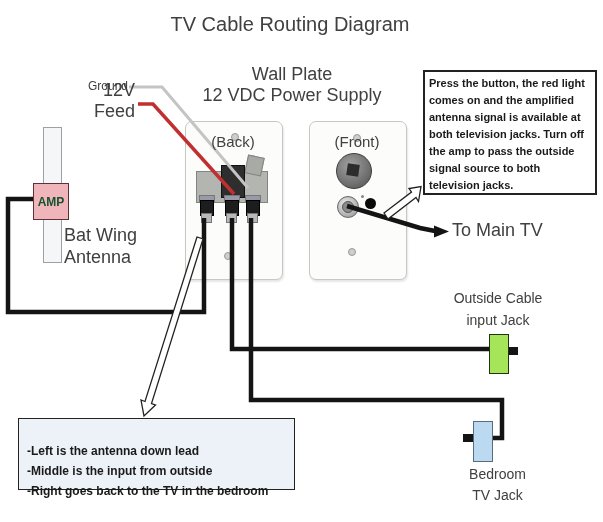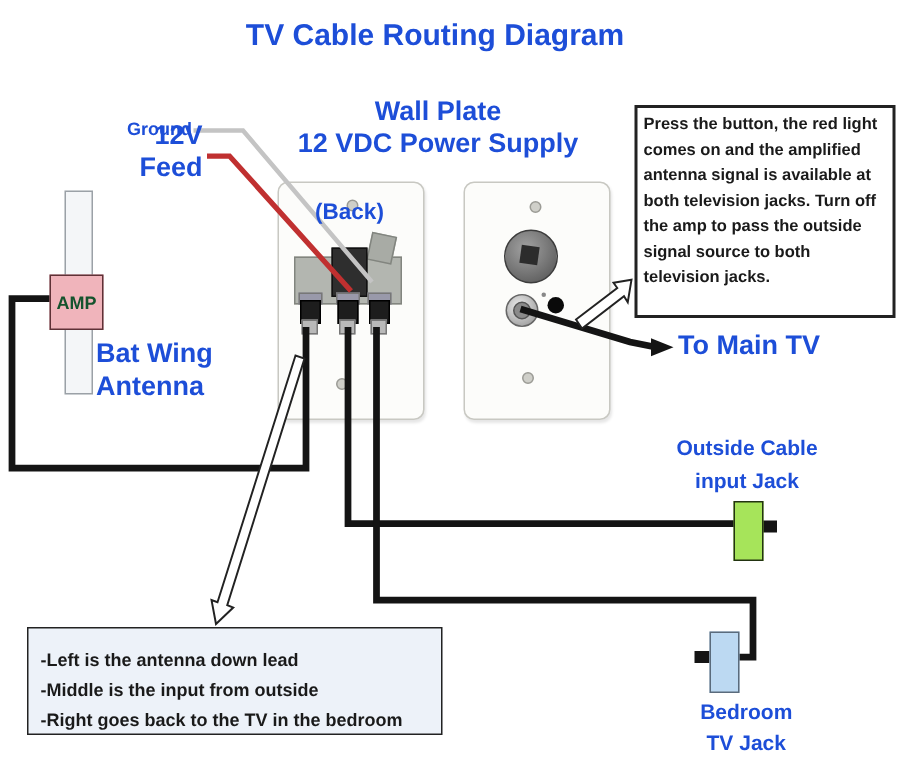--- a/index.html
+++ b/index.html
@@ -1,18 +1,18 @@
 <!DOCTYPE html>
 <html><head>
 <meta charset="utf-8">
 <style>
   html,body{margin:0;padding:0;background:#ffffff;}
   .stage{position:relative;width:603px;height:522px;background:#ffffff;overflow:hidden;
          font-family:"Liberation Sans",sans-serif;color:#1a1a1a;}
-  .lbl{position:absolute;font-weight:700;color:#1d4ed8;z-index:5;}
+  .lbl{position:absolute;font-weight:400;color:#404040;z-index:5;}
   .center{text-align:center;}
   .right{text-align:right;}
 
   
   .plate{position:absolute;width:96px;height:157px;background:#fcfcfa;
          border:1.5px solid #c8c8c2;border-radius:7px;z-index:1;
          box-shadow:1px 2px 2px rgba(0,0,0,0.10);}
   .screw{position:absolute;width:6px;height:6px;border-radius:50%;
          background:#cfcfc9;border:1px solid #9b9b95;z-index:2;}
 
@@ -43,25 +43,25 @@
   .antenna-bar{position:absolute;left:43px;top:127px;width:17px;height:134px;background:#f4f6f8;
                border:1.3px solid #9ba1a7;z-index:4;}
   .amp-box{position:absolute;left:33px;top:183px;width:34px;height:35px;background:#f0b4bb;
            border:1.5px solid #5e3136;z-index:4;display:flex;align-items:center;justify-content:center;
            font-weight:700;font-size:12px;color:#14532d;}
   .jack{position:absolute;z-index:4;}
   .jack-green{left:489px;top:334px;width:18px;height:38px;background:#a6e45a;border:1.6px solid #223311;}
   .jack-blue{left:473px;top:421px;width:18px;height:39px;background:#bcd9f2;border:1.6px solid #5a6b7c;}
 
   
-  .amp-note{position:absolute;left:423px;top:70px;width:174px;height:142px;background:#ffffff;
+  .amp-note{position:absolute;left:423px;top:70px;width:174px;height:125px;background:#ffffff;
             border:2px solid #222;z-index:5;box-sizing:border-box;padding:3px 4px;
             font-size:11px;font-weight:700;line-height:17px;}
   .routing-note{position:absolute;left:18px;top:418px;width:277px;height:72px;background:#edf2f9;
-                border:1.5px solid #222;z-index:5;box-sizing:border-box;padding:11px 8px;
+                border:1.5px solid #222;z-index:5;box-sizing:border-box;padding:22px 8px;
                 font-size:12px;font-weight:700;line-height:20px;}
 
   svg.overlay{position:absolute;left:0;top:0;z-index:3;pointer-events:none;}
 </style>
 </head>
 <body>
 
 <div class="stage">
 
   <div class="lbl center" style="left:140px;top:13px;width:300px;font-size:20px;">TV Cable Routing Diagram</div>
@@ -94,20 +94,21 @@
 
   <div class="plate" style="left:309px;top:121px;"></div>
   <div class="screw" style="left:353px;top:134px;"></div>
   <div class="screw" style="left:348px;top:248px;"></div>
   <div class="button"></div>
   <div class="button-core"></div>
   <div class="coax"></div>
   <div class="coax-in"></div>
   <div class="led"></div>
   <div class="pin"></div>
+  <div class="lbl center" style="left:311px;top:133px;width:92px;font-size:15px;">(Front)</div>
 
   <div class="antenna-bar"></div>
   <div class="amp-box">AMP</div>
   <div class="lbl" style="left:64px;top:224px;font-size:18px;line-height:22px;">
     <div>Bat Wing</div>
     <div>Antenna</div>
   </div>
 
   <div class="jack jack-green"></div>
   <div class="jack jack-blue"></div>

